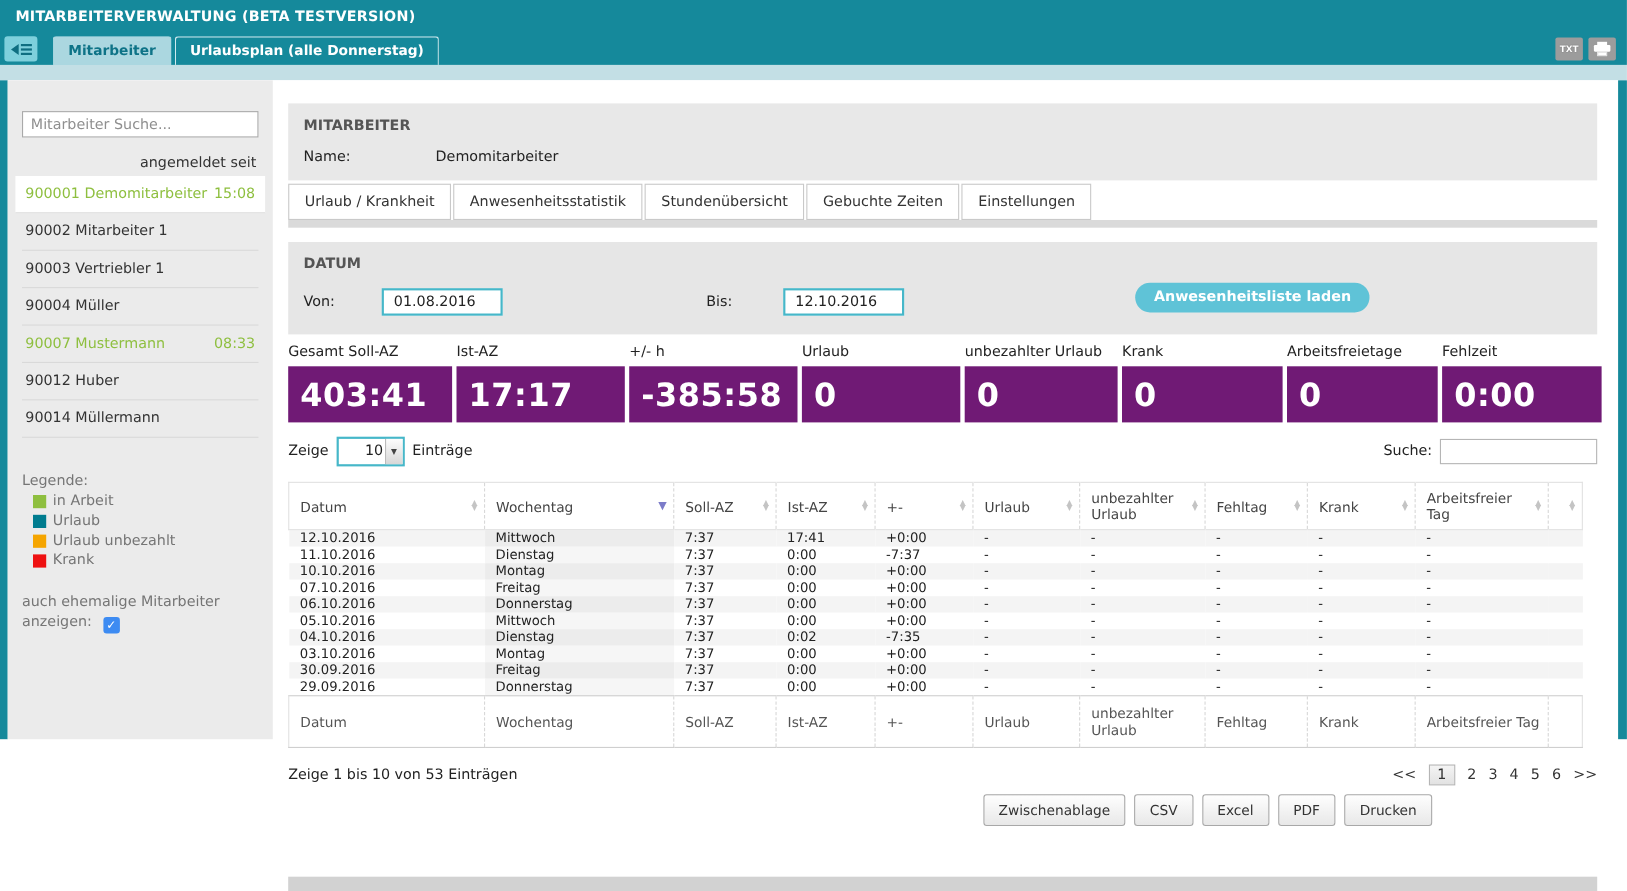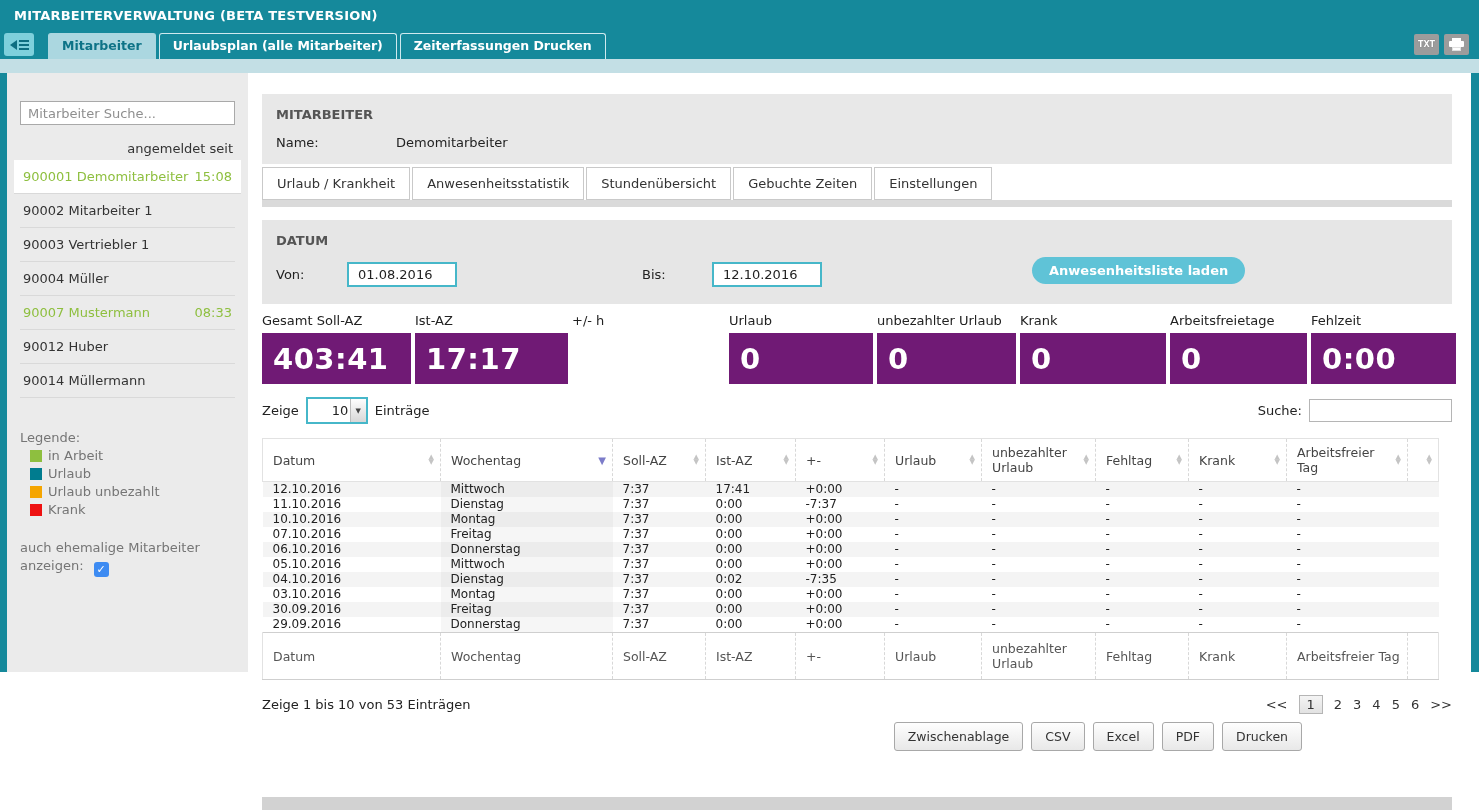--- a/index.html
+++ b/index.html
@@ -123,22 +123,21 @@
   <div class="toggle-btn">
     <span class="toggle-tri"></span>
     <span class="toggle-bars">
         <i></i>
         <i></i>
         <i></i>
       </span>
   </div>
   <div class="tabs">
       <div class="tab active">Mitarbeiter</div>
-      <div class="tab">Urlaubsplan (alle Mitarbeiter)</div>
-      <div class="tab">Zeiterfassungen Drucken</div>
+      <div class="tab">Urlaubsplan (alle Donnerstag)</div>
     </div>
   <div class="tabbar-icons">
     <div class="sq-icon">
       <span class="txt-label">TXT</span>
     </div>
     <div class="sq-icon">
       <span class="printer">
           <span class="p-top"></span>
           <span class="p-body"></span>
           <span class="p-out"></span>
@@ -248,20 +247,21 @@
         <div class="stat">
           <div class="stat-label">Gesamt Soll-AZ</div>
           <div class="stat-value">403:41</div>
         </div>
         <div class="stat">
           <div class="stat-label">Ist-AZ</div>
           <div class="stat-value">17:17</div>
         </div>
         <div class="stat">
           <div class="stat-label">+/- h</div>
+          <div class="stat-value">-385:58</div>
         </div>
         <div class="stat">
           <div class="stat-label">Urlaub</div>
           <div class="stat-value">0</div>
         </div>
         <div class="stat">
           <div class="stat-label">unbezahlter Urlaub</div>
           <div class="stat-value">0</div>
         </div>
         <div class="stat">

